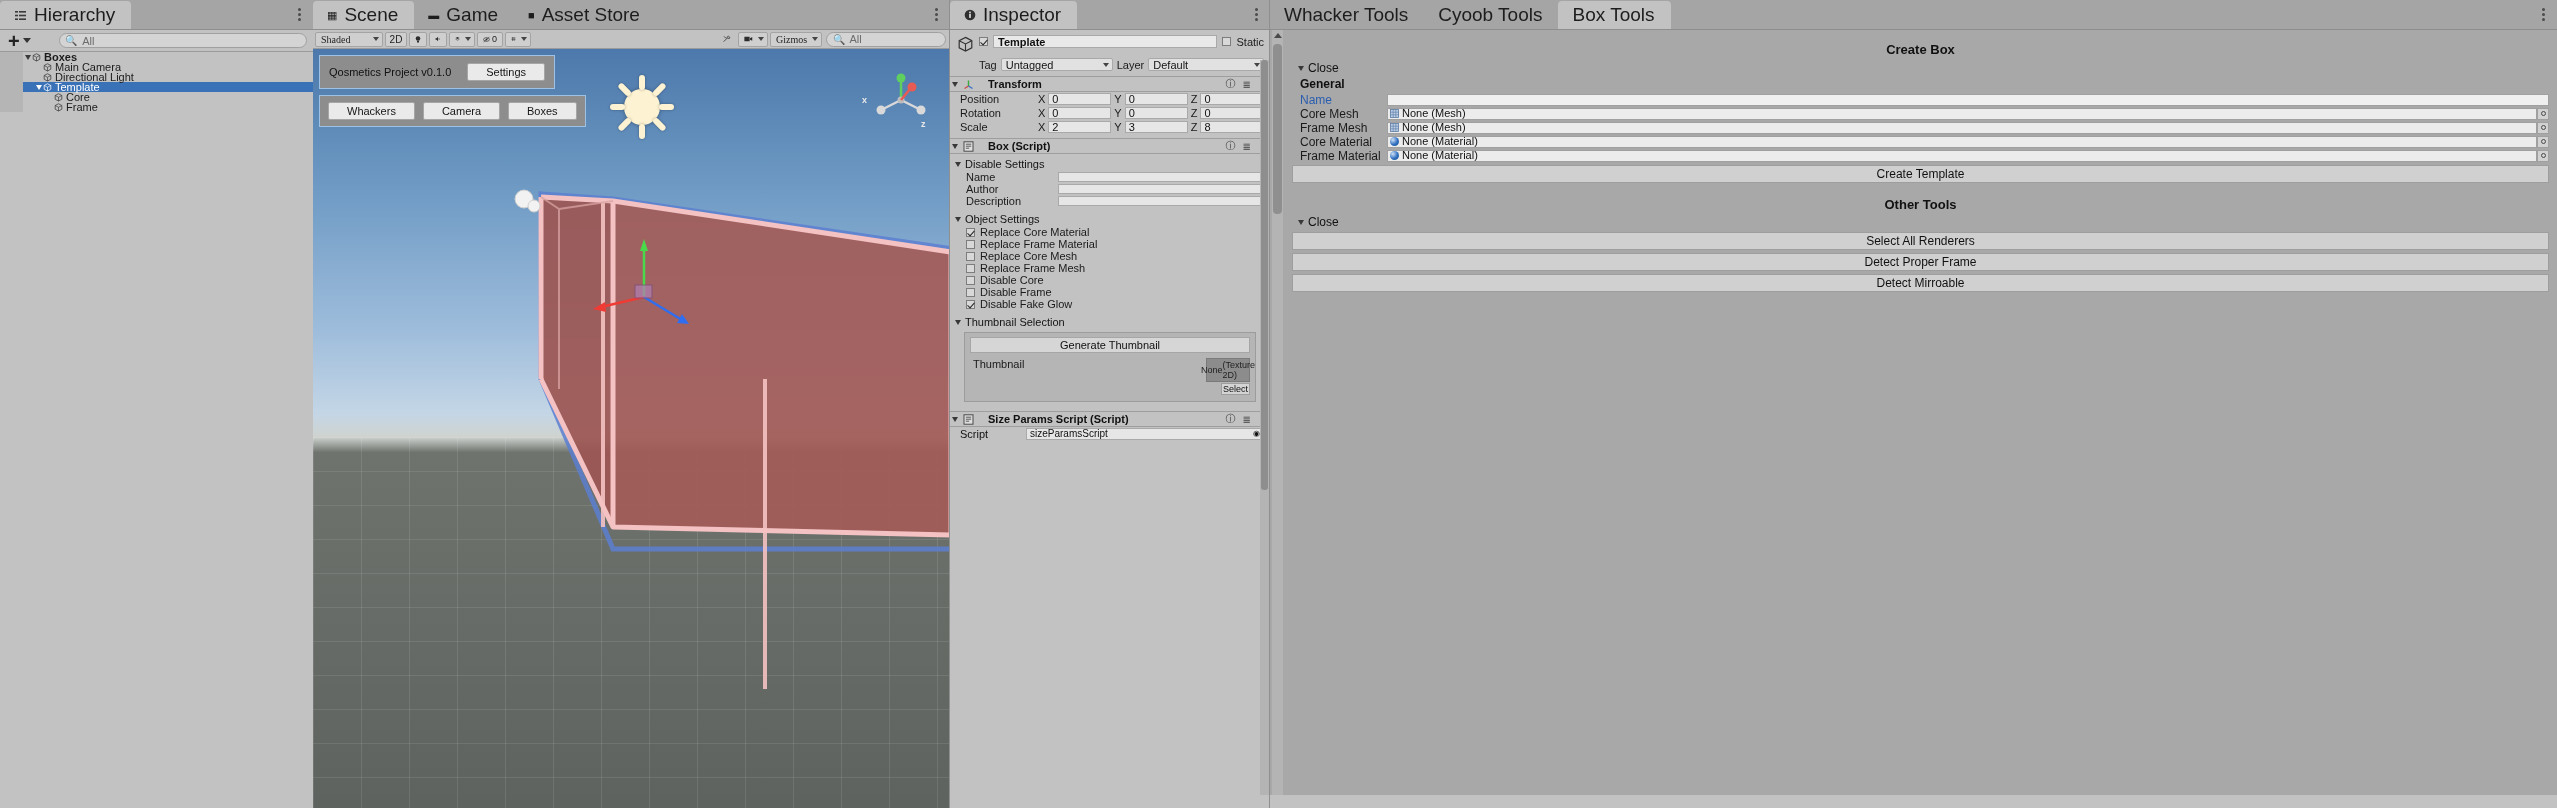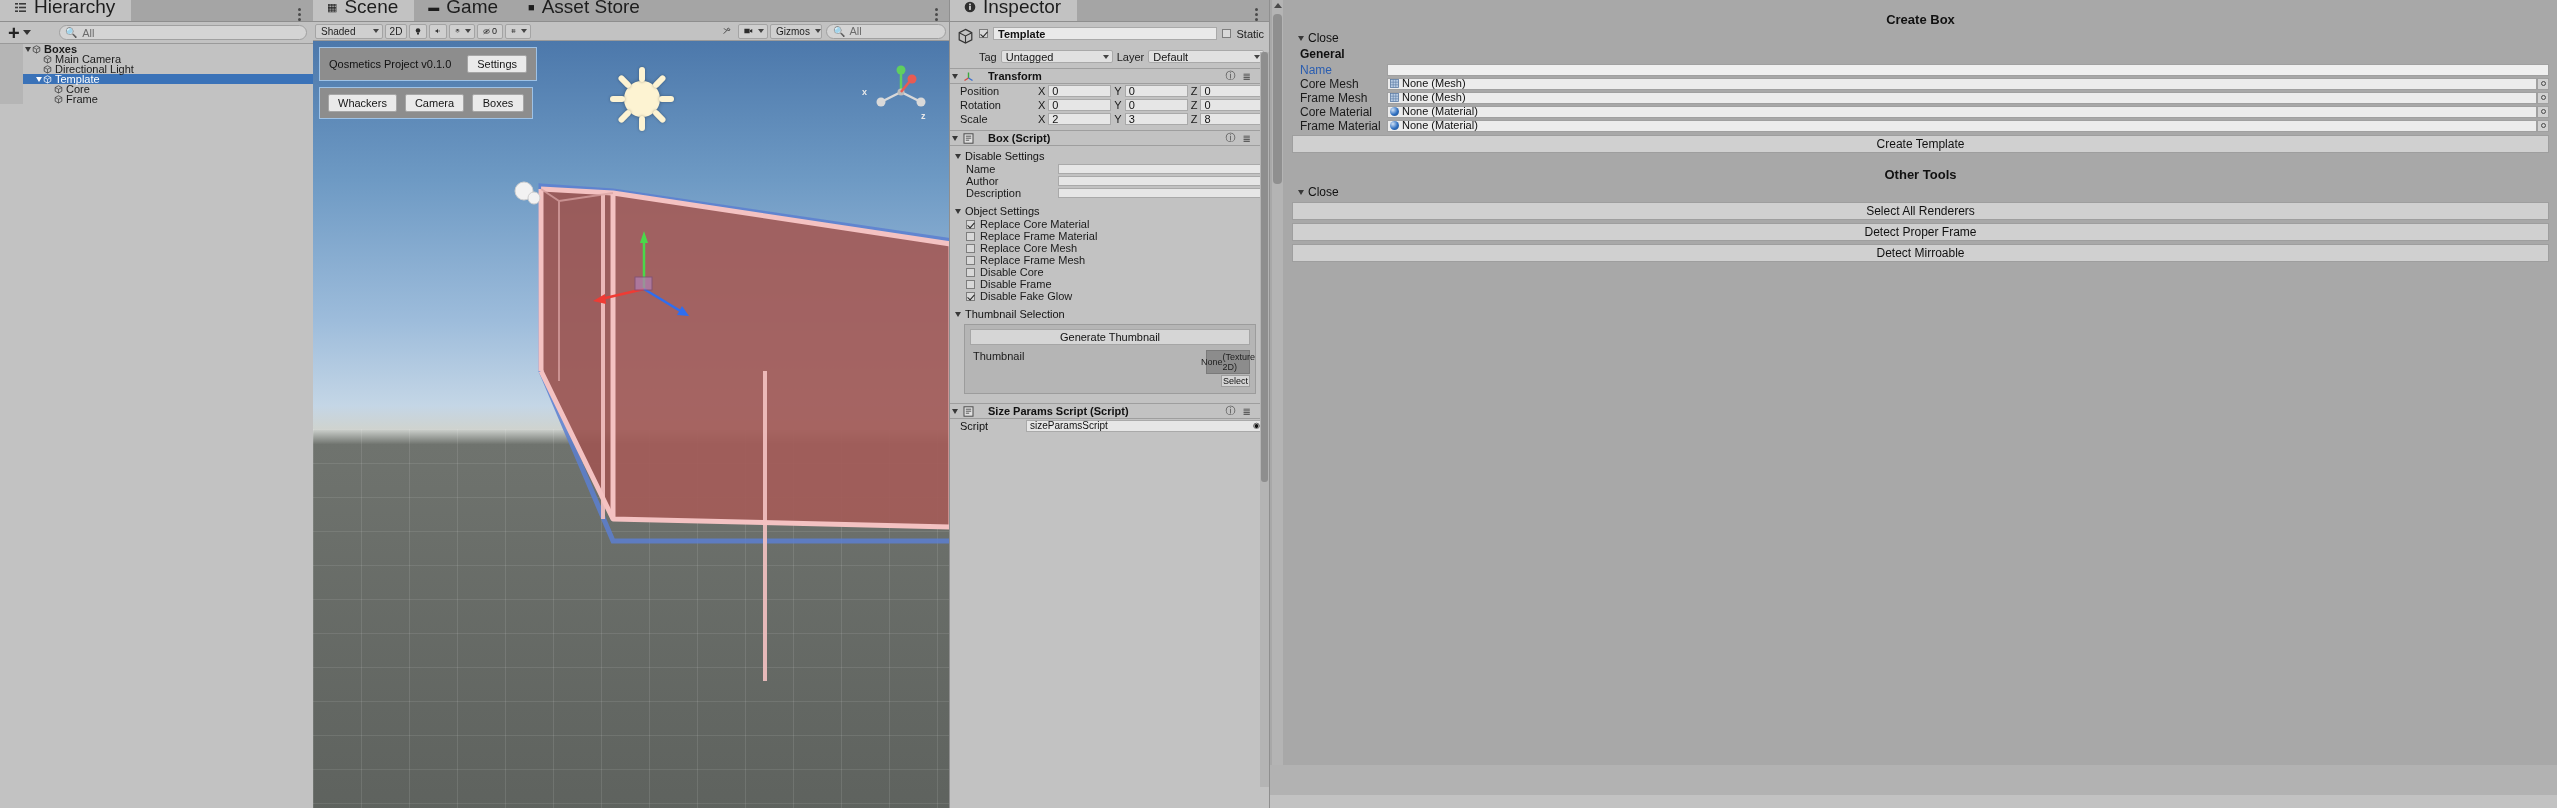--- a/index.html
+++ b/index.html
@@ -9,21 +9,21 @@
     font-size: 19px;
     background: #c2c2c2;
     color: #111;
     overflow: hidden;
   }
   .app { position: relative; width: 2557px; height: 808px; }
 
   
   .panel { position: absolute; background: #c2c2c2; }
   .tabbar {
-    height: 22px; background: #a5a5a5;
+    height: 30px; background: #a5a5a5;
     display: flex; align-items: flex-end;
     border-bottom: 1px solid #8e8e8e;
     position: relative;
   }
   .tab {
     height: 28px; padding: 0 16px 0 14px;
     display: flex; align-items: center; gap: 7px;
     font-size: 19px; color: #1d1d1d; background: transparent;
     white-space: nowrap;
   }
@@ -74,21 +74,21 @@
   #sceneview { left: 313px; top: 0; width: 637px; height: 795px; background: #c2c2c2; }
   .scene-toolbar {
     height: 19px; background: #c2c2c2; display: flex; align-items: center;
     gap: 2px; padding: 0 2px; border-bottom: 1px solid #9a9a9a; font-size: 11px;
   }
   .sbtn {
     height: 15px; background: #cfcfcf; border: 1px solid #a4a4a4;
     display: flex; align-items: center; justify-content: center;
     padding: 0 5px; font-size: 10px; color: #1d1d1d; border-radius: 2px;
   }
-  .sbtn.drop { padding-right: 3px; gap: 5px; }
+  .sbtn.drop { padding-right: 3px; gap: 5px; font-family: Liberation Serif, serif; }
   .sdrop-arrow { width:0;height:0;border-left:3px solid transparent;border-right:3px solid transparent;border-top:4px solid #444; }
   .scene-canvas {
     position: relative; width: 637px; height: 776px; overflow: hidden;
     background: linear-gradient(#4c78ab 0%, #6e9ac4 18%, #9dbcdb 36%, #c4d6e6 47%, #cfd3cf 50%, #6f736e 52%, #5e625e 100%);
   }
   .ground-grid { position: absolute; left:0; right:0; top:50%; bottom:0;
     background-image:
       repeating-linear-gradient(to right, rgba(255,255,255,0.10) 0 1px, transparent 1px 48px),
       repeating-linear-gradient(to bottom, rgba(255,255,255,0.09) 0 1px, transparent 1px 34px);
   }
@@ -97,21 +97,21 @@
   .sun-ray { position:absolute; left:29px; top:0px; width:6px; height:15px; background:#fdf3d2; border-radius:3px; transform-origin: 3px 32px; box-shadow:0 0 3px rgba(0,0,0,.3);}
   .box-mesh { position: absolute; left: 0; top: 0; width: 637px; height: 776px; }
   .overlay-panel {
     position: absolute; left: 6px; top: 6px;
     background: #8d8d8d; border: 1px solid #9ec2e6; padding: 7px 9px;
   }
   .overlay-row1 { display: flex; align-items: center; gap: 16px; }
   .overlay-title { font-size: 11px; color: #111; }
   .btn-light {
     background: #eaeaea; border: 1px solid #a6a6a6; border-radius: 2px;
-    font-size: 11px; color: #151515; padding: 2px 9px; text-align: center;
+    font-size: 11px; color: #151515; padding: 2px 18px; text-align: center;
   }
   .overlay-panel2 {
     position: absolute; left: 6px; top: 46px;
     background: #8d8d8d; border: 1px solid #9ec2e6; padding: 6px 8px;
     display: flex; gap: 8px;
   }
   .overlay-panel2 .btn-light { min-width: 52px; }
   .gizmo { position: absolute; right: 18px; top: 20px; width: 62px; height: 62px; }
   .gizmo-label { position:absolute; font-size: 9px; color:#e9e9e9; font-weight:bold; }
 
@@ -699,20 +699,36 @@
       </div>
 
       <div class="scrollbar-v">
         <div class="scroll-thumb" style="top:0; height:430px;"></div>
       </div>
     </div>
   </div>
   <div class="divider-v" style="left:1269px"></div>
 
   <div class="panel" id="boxtools">
+    <div class="tabbar" id="bt-tabbar">
+        <div class="tab">
+          <span>Whacker Tools</span>
+        </div>
+        <div class="tab">
+          <span>Cyoob Tools</span>
+        </div>
+        <div class="tab active">
+          <span>Box Tools</span>
+        </div>
+        <div class="tab-menu-dots">
+          <i></i>
+          <i></i>
+          <i></i>
+        </div>
+      </div>
     <div class="bt-body">
       <div class="bt-scroll-left">
         <div class="bt-scroll-arrow" style="border-bottom-color:#4a4a4a"></div>
         <div class="bt-scroll-thumb"></div>
       </div>
       <div class="bt-inner" style="margin-left:6px">
         <div class="bt-h1">Create Box</div>
         <div class="bt-close">
           <span class="tri-d"></span>
           <span>Close</span>

